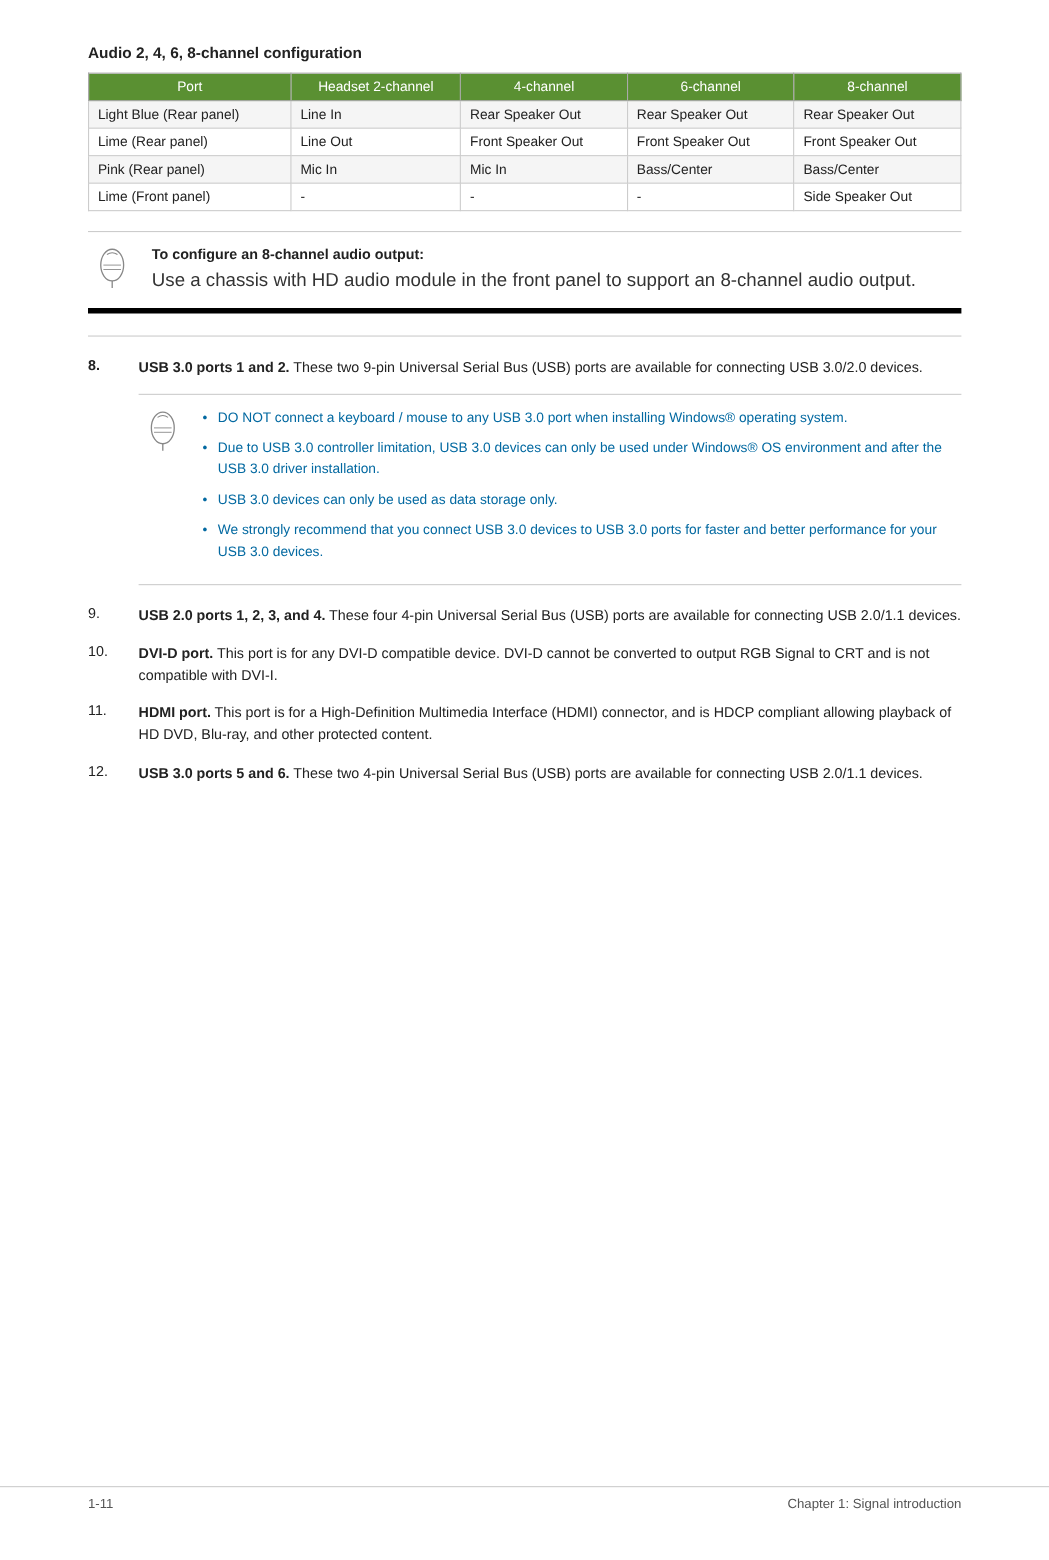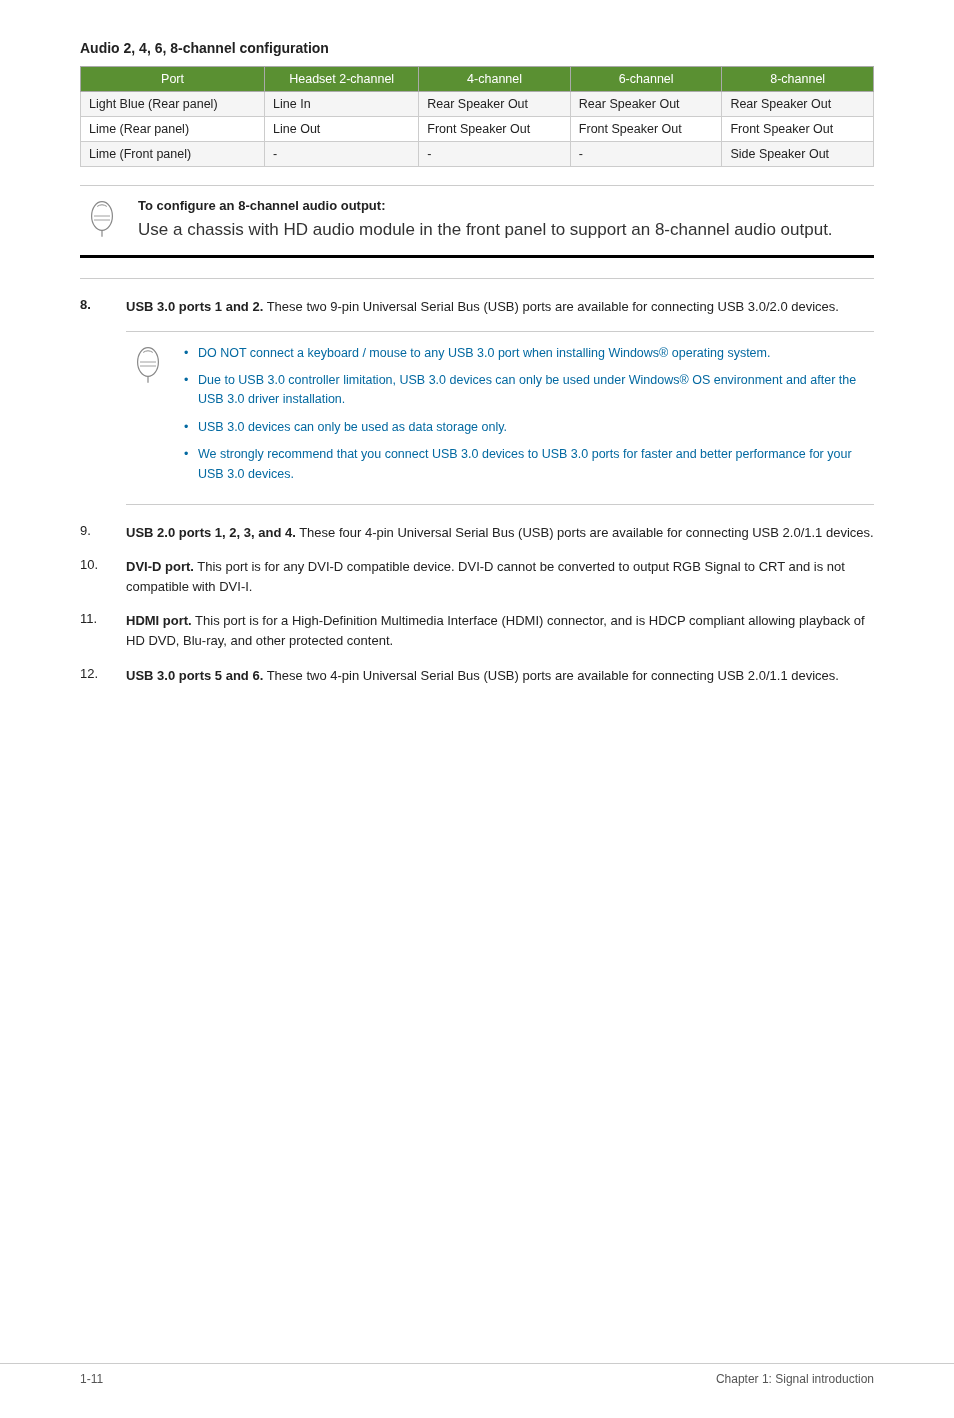--- a/index.html
+++ b/index.html
@@ -47,21 +47,21 @@
     }
     .audio-table tr:nth-child(even) td {
       background-color: #ffffff;
     }
 
     
     .note-box {
       display: flex;
       align-items: flex-start;
       border-top: 1px solid #ccc;
-      border-bottom: 3px solid #000000;
+      border-bottom: 5px solid #000000;
       padding: 12px 0;
       margin-bottom: 20px;
       gap: 14px;
     }
     .note-icon {
       width: 44px;
       min-width: 44px;
       height: 44px;
       display: flex;
       align-items: center;
@@ -142,21 +142,21 @@
 
     
     .footer {
       position: fixed;
       bottom: 28px;
       left: 0;
       right: 0;
       width: 954px;
       display: flex;
       justify-content: space-between;
-      padding: 4px 80px;
+      padding: 16px 80px;
       font-size: 12px;
       color: #555;
       border-top: 1px solid #ccc;
       padding-top: 8px;
     }
 
     
     .pencil-svg {
       width: 40px;
       height: 40px;
@@ -186,20 +186,27 @@
         <td>Rear Speaker Out</td>
       </tr>
       <tr>
         <td>Lime (Rear panel)</td>
         <td>Line Out</td>
         <td>Front Speaker Out</td>
         <td>Front Speaker Out</td>
         <td>Front Speaker Out</td>
       </tr>
       <tr>
+        <td>Pink (Rear panel)</td>
+        <td>Mic In</td>
+        <td>Mic In</td>
+        <td>Bass/Center</td>
+        <td>Bass/Center</td>
+      </tr>
+      <tr>
         <td>Lime (Front panel)</td>
         <td>-</td>
         <td>-</td>
         <td>-</td>
         <td>Side Speaker Out</td>
       </tr>
     </tbody>
 </table>
 
 <div class="note-box">

